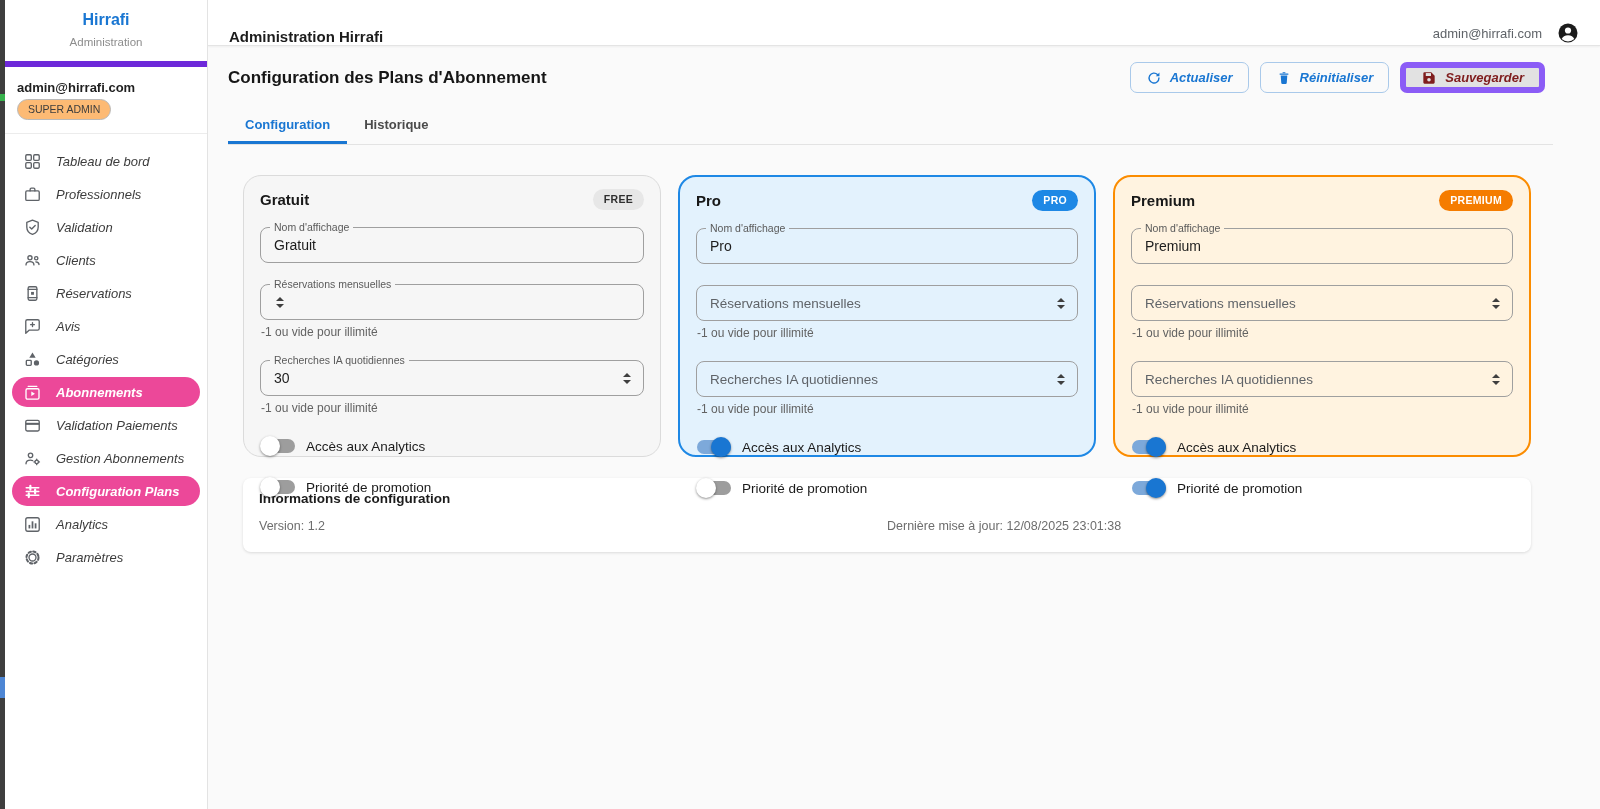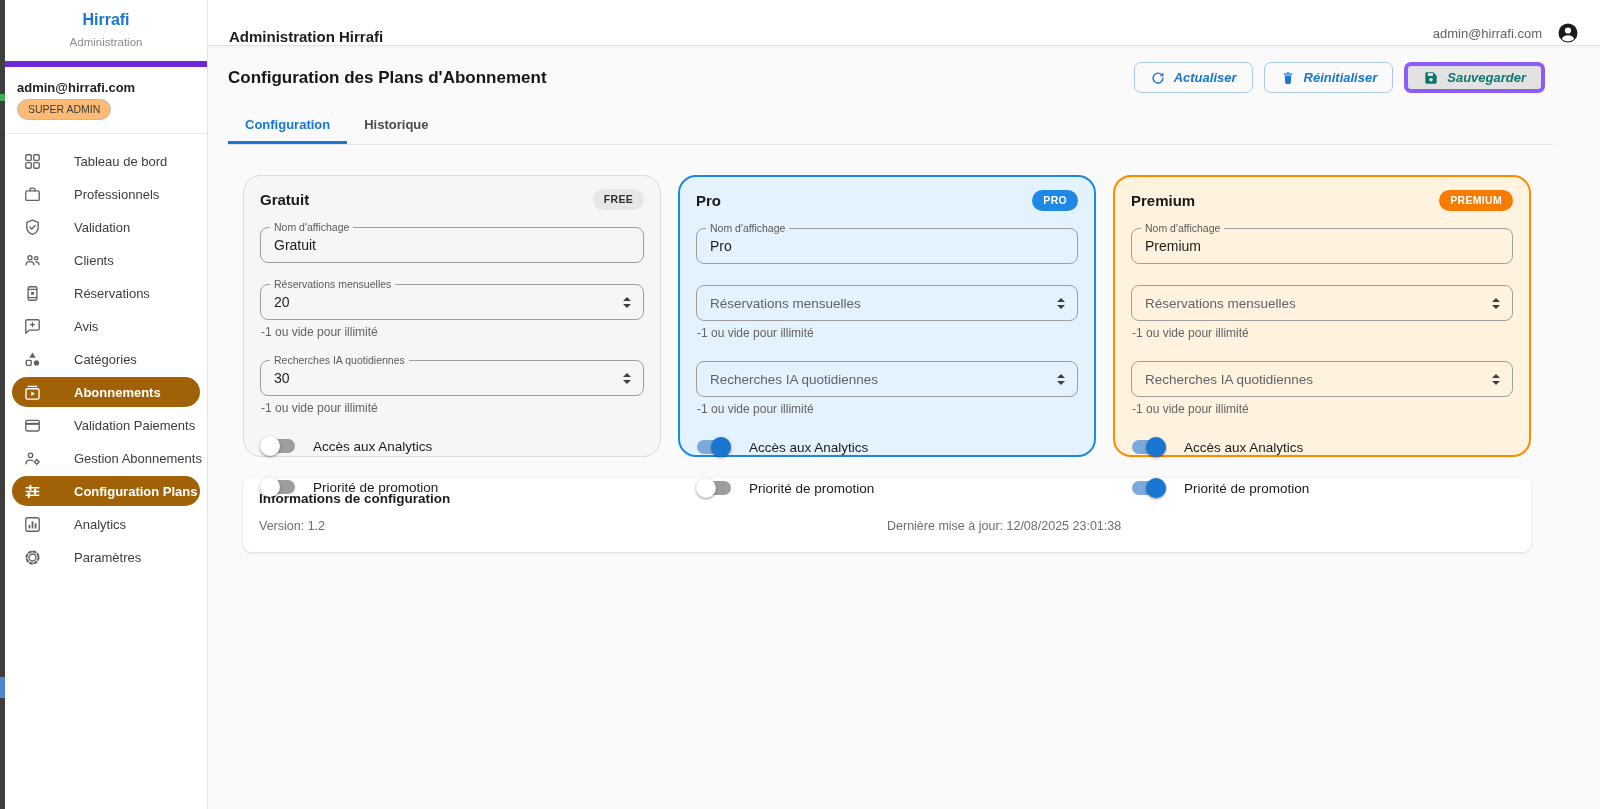--- a/index.html
+++ b/index.html
@@ -14,62 +14,62 @@
 
   
   .sidebar { position:absolute; left:5px; top:0; width:203px; height:100%; background:#fff; border-right:1px solid #e3e3e3; z-index:40; }
   .sidebar-header { text-align:center; padding:11px 6px 13px; border-bottom:6px solid #6d28d9; }
   .brand-title { font-size:16px; font-weight:700; color:#1976d2; }
   .brand-subtitle { font-size:11.5px; color:#8d8d8d; margin-top:7px; }
   .user-block { padding:13px 12px 13px; border-bottom:1px solid #ececec; }
   .user-email { font-size:13px; font-weight:700; color:#1f1f1f; }
   .role-chip { display:inline-block; margin-top:4px; padding:3px 10px 4px; border:1px solid #b9b9b9; border-radius:13px; font-size:10.5px; color:#3d3d3d; background:#fdba74; }
   .nav { padding:9px 7px; }
-  .nav-item { display:flex; align-items:center; gap:32px; height:30px; padding:0 11px; margin:3px 0; border-radius:16px; font-size:13px; color:#3c3c3c; cursor:pointer; white-space:nowrap; }
+  .nav-item { display:flex; align-items:center; gap:14px; height:30px; padding:0 11px; margin:3px 0; border-radius:16px; font-size:13px; color:#3c3c3c; cursor:pointer; white-space:nowrap;font-style:italic; }
   .nav-item .icon { width:19px; height:19px; color:#5f6368; flex:none; }
-  .nav-item.selected { background:#a16207; color:#fff; font-weight:700; }
+  .nav-item.selected { background:#ec4899; color:#fff; font-weight:700; }
   .nav-item.selected .icon { color:#fff; }
 
   
   .topbar { position:absolute; left:208px; top:0; right:0; height:46px; background:#fff; border-bottom:1px solid #e4e4e4; box-shadow:0 1px 2px rgba(0,0,0,.05); display:flex; align-items:flex-end; justify-content:space-between; padding:0 20px 0 21px; z-index:30; }
   .topbar-title { font-size:15px; font-weight:700; color:#1c1c1c; }
   .topbar-right { display:flex; align-items:center; gap:14px; }
   .topbar-email { font-size:13px; color:#5f6368; }
   .avatar-btn { width:24px; height:24px; cursor:pointer; color:#1c1c1c; }
 
   
   .main { position:absolute; left:208px; top:46px; right:0; bottom:0; }
   .page-header { display:flex; align-items:center; justify-content:space-between; padding:16px 55px 0 20px; }
   .page-title { font-size:17px; font-weight:700; color:#161616; }
   .actions { display:flex; gap:11px; }
   .btn { display:inline-flex; align-items:center; gap:8px; height:31px; padding:0 15px; border-radius:7px; font-size:13px; font-weight:700; cursor:pointer; font-family:inherit;font-style:italic; }
   .btn .icon { width:16px; height:16px; }
   .btn.outlined { color:#1976d2; background:transparent; border:1px solid #a9c9ea; }
-  .btn.disabled { color:#0f766e; background:#e2e2e2; border:4px solid #8b5cf6; cursor:default; --cutout:#e2e2e2; }
+  .btn.disabled { color:#7f1d1d; background:#e2e2e2; border:6px solid #8b5cf6; cursor:default; --cutout:#e2e2e2; }
 
   .tabs { display:flex; margin:13px 47px 0 20px; border-bottom:1px solid #e3e3e3; }
   .tab { padding:11px 17px 9px; font-size:13px; font-weight:700; color:#4b4b4b; border-bottom:3px solid transparent; cursor:pointer; }
   .tab.active { color:#1976d2; border-bottom-color:#1976d2; }
 
   
   .cards { display:flex; gap:17px; margin:30px 0 0 35px; }
   .plan-card { width:418px; height:282px; border-radius:18px; padding:13px 16px 16px; background:var(--card-bg); }
   .plan-head { display:flex; align-items:center; justify-content:space-between; }
   .plan-title { font-size:15px; font-weight:700; color:#181818; }
   .plan-badge { font-size:10.5px; font-weight:700; padding:4px 11px 5px; border-radius:12px; letter-spacing:.3px; }
   .mfield { position:relative; height:36px; border:1px solid #9f9f9f; border-radius:8px; display:flex; align-items:center; padding:0 10px 0 13px; margin-top:21px; }
   .mfield.first { margin-top:17px; }
   .float-label { position:absolute; top:-7px; left:9px; padding:0 4px; font-size:10.5px; color:#5a5a5a; background:var(--card-bg); line-height:12px; }
   .mfield input { flex:1; min-width:0; border:none; outline:none; background:transparent; font-family:inherit; font-size:14px; color:#1d1d1d; }
   .mfield input::placeholder { color:#5f6368; opacity:1; font-size:13.5px; }
   .stepper { display:flex; flex-direction:column; gap:3px; align-items:center; padding:2px; cursor:pointer; }
   .tri-up { width:0; height:0; border-left:4px solid transparent; border-right:4px solid transparent; border-bottom:4.5px solid #3f3f3f; }
   .tri-down { width:0; height:0; border-left:4px solid transparent; border-right:4px solid transparent; border-top:4.5px solid #3f3f3f; }
   .hint { font-size:12px; color:#636363; margin:5px 0 0 1px; }
-  .toggle-row { display:flex; align-items:center; gap:17px; margin-top:21px; }
+  .toggle-row { display:flex; align-items:center; gap:10px; margin-top:21px; }
   .toggle-label { font-size:13.5px; color:#1b1b1b; }
   .switch { position:relative; width:36px; height:20px; flex:none; cursor:pointer; }
   .switch .track { position:absolute; left:1px; top:3px; width:34px; height:14px; border-radius:7px; background:#9d9d9d; }
   .switch .thumb { position:absolute; top:0; left:0; width:20px; height:20px; border-radius:50%; background:#fff; box-shadow:0 1px 2.5px rgba(0,0,0,.45); }
   .switch.on .track { background:#7da9da; }
   .switch.on .thumb { left:15px; background:#1976d2; }
 
   
   .info-card { margin:21px 0 4px 35px; width:1288px; background:#fff; border-radius:8px; box-shadow:0 1px 3px rgba(0,0,0,.13); padding:13px 16px 19px; }
   .info-title { font-size:13.5px; font-weight:700; color:#1c1c1c; }
@@ -287,21 +287,20 @@
       <span class="plan-title">Gratuit</span>
       <span class="plan-badge" style="background:#e7e7e7;color:#2f2f2f">FREE</span>
     </div>
     <div class="mfield first">
       <span class="float-label">Nom d'affichage</span>
       <input type="text" value="Gratuit" style="">
     </div>
 
   <div class="mfield">
     <span class="float-label">Réservations mensuelles</span>
-    <input type="text" value="20" style="">
     <span class="stepper">
             <span class="tri-up"></span>
             <span class="tri-down"></span>
           </span>
   </div>
   <div class="hint">-1 ou vide pour illimité</div>
 
   <div class="mfield">
     <span class="float-label">Recherches IA quotidiennes</span>
     <input type="text" value="30" style="">

